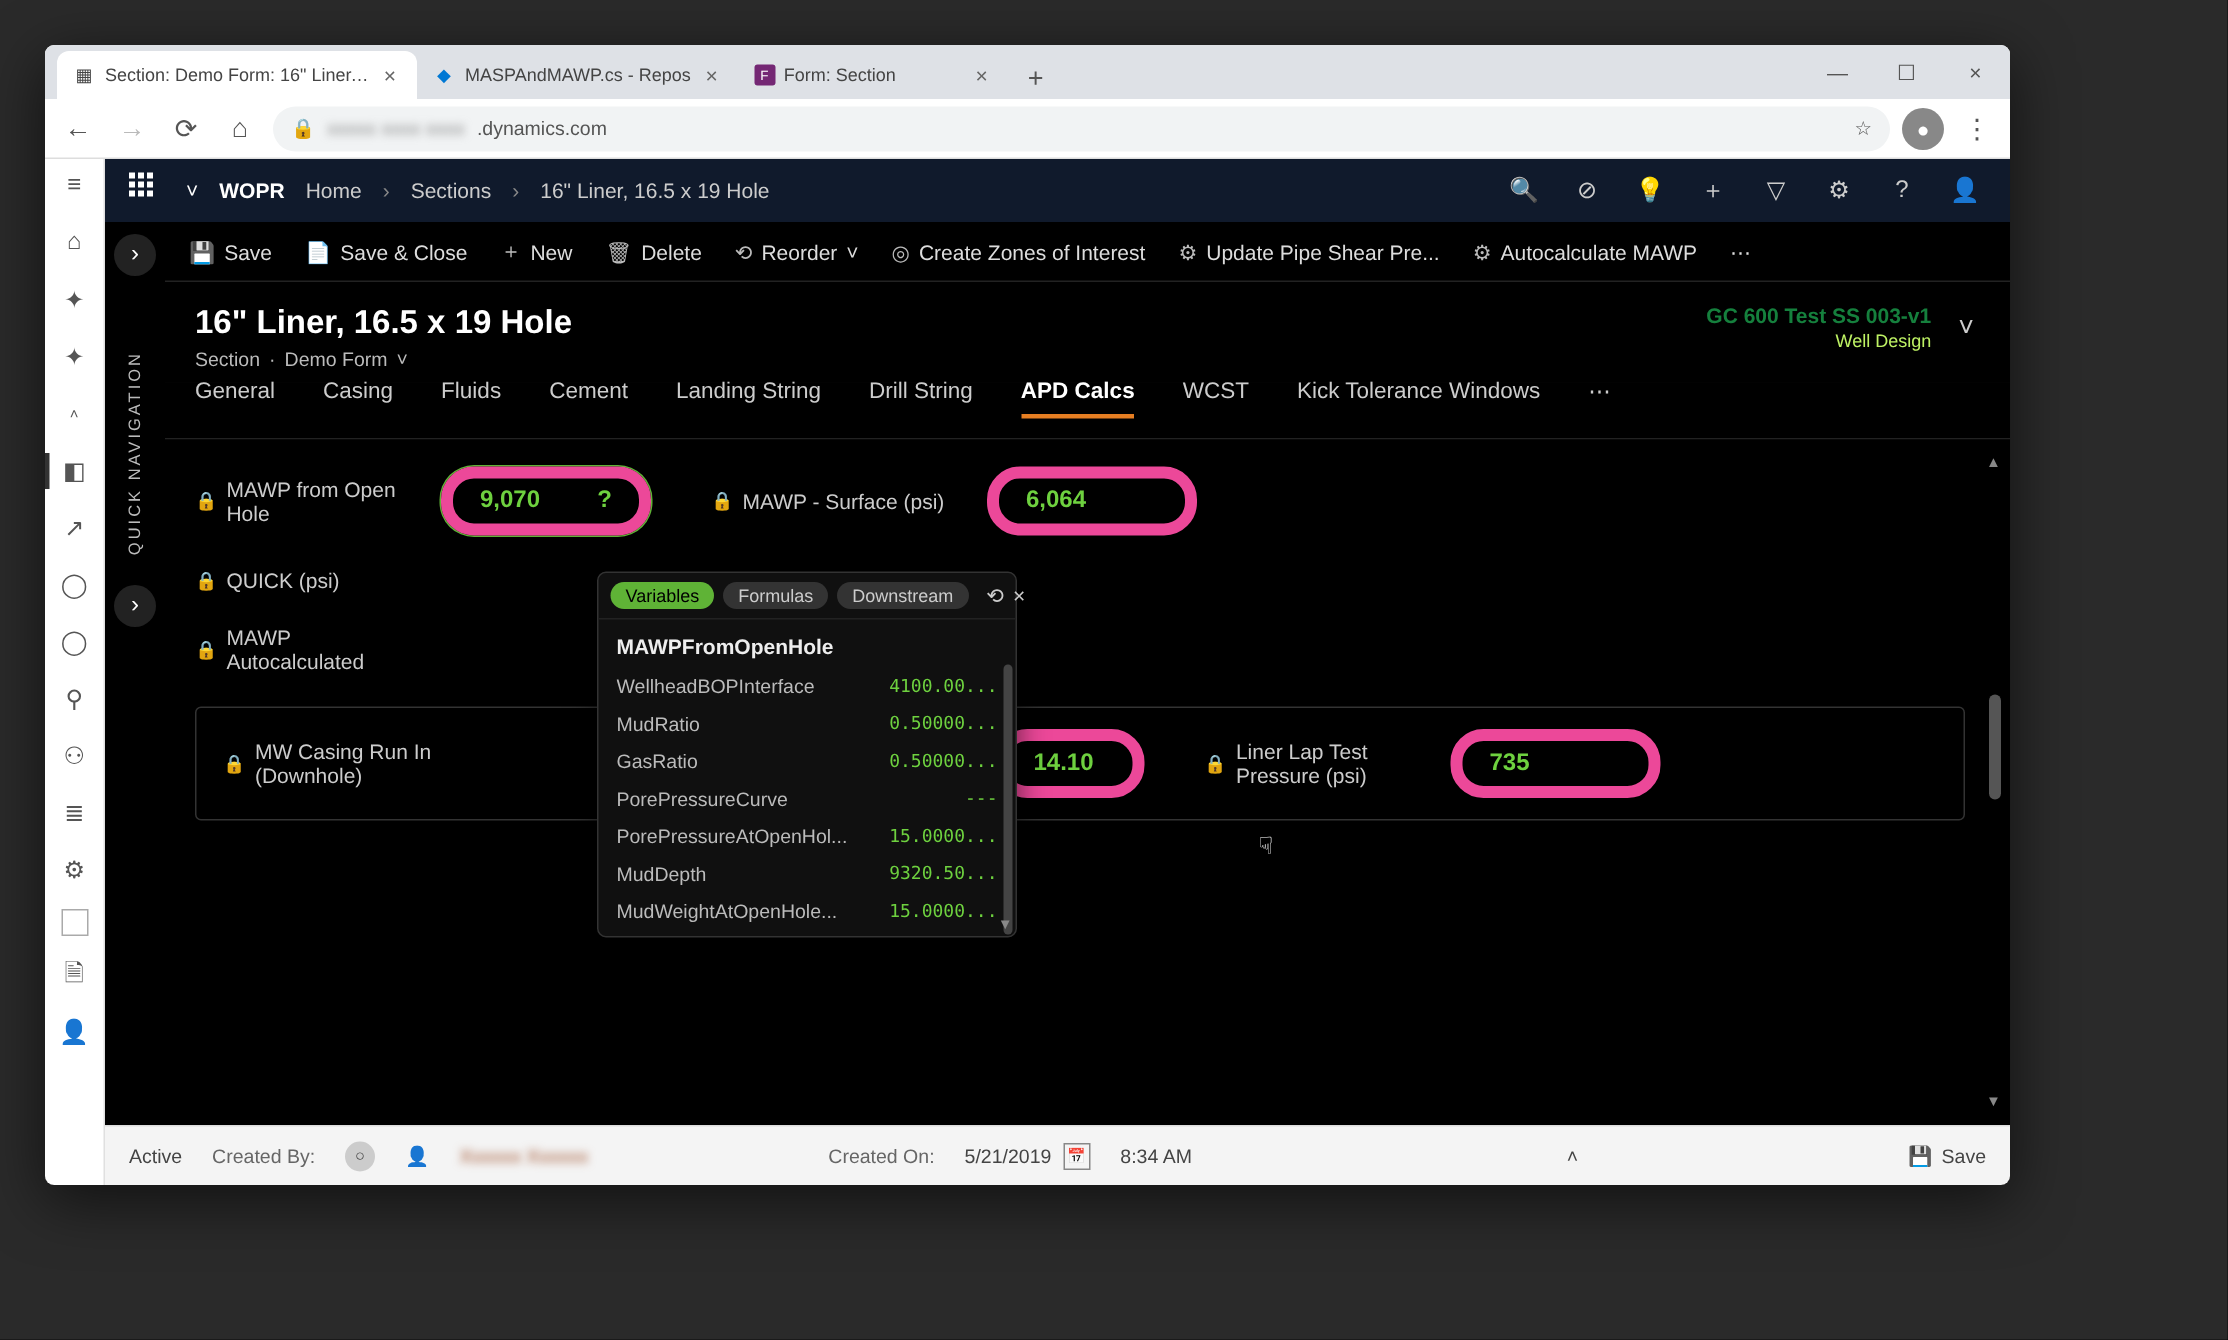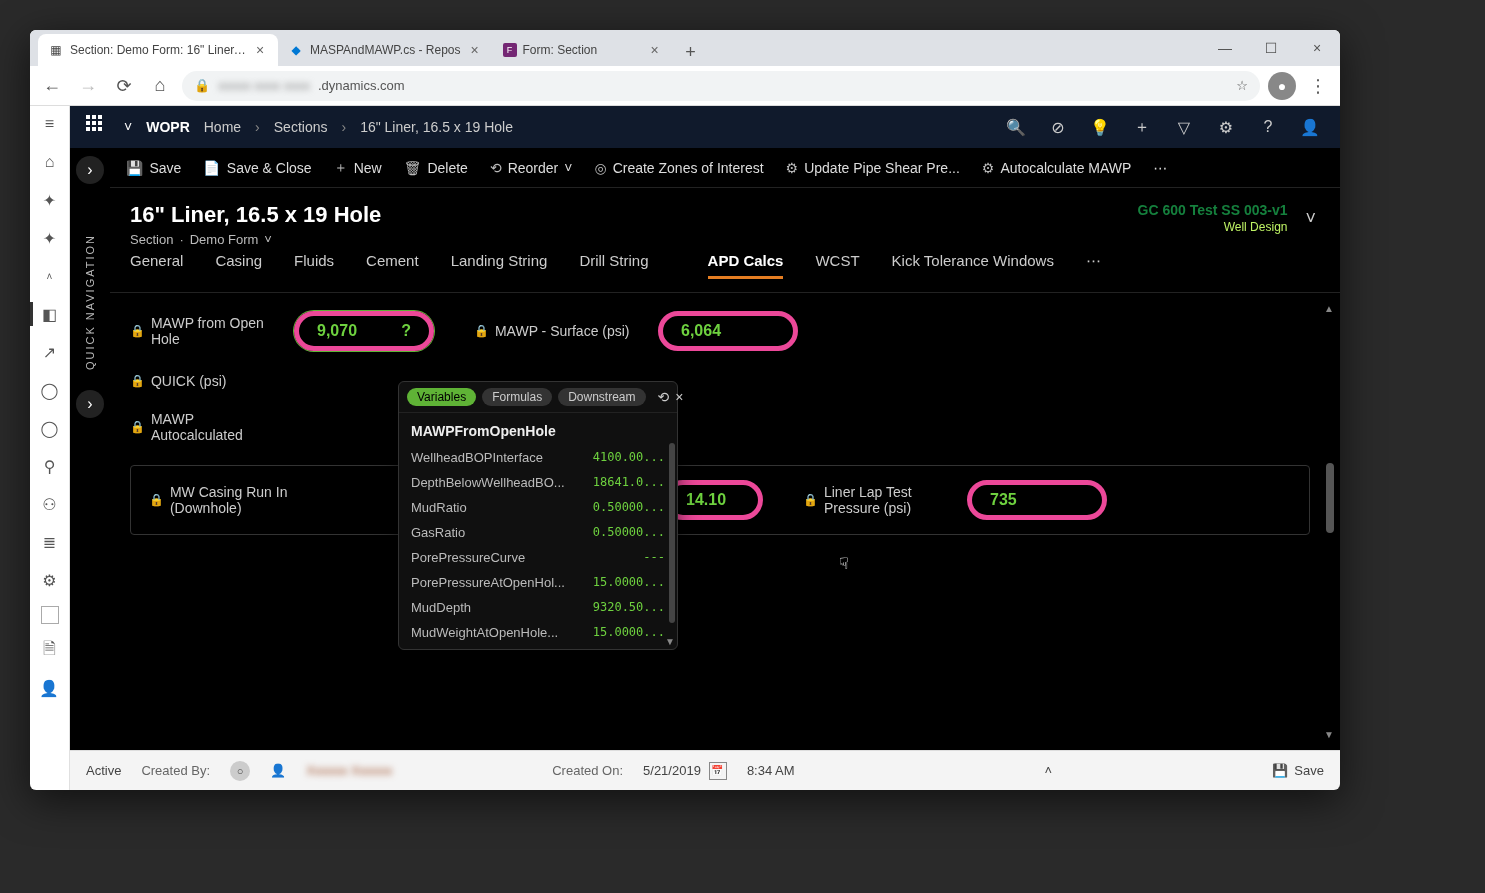--- a/index.html
+++ b/index.html
@@ -57,30 +57,30 @@
   .rh-left h1 { font-size: 22px; font-weight: 600; color: #fff; }
   .rh-sub { font-size: 13px; color: #bbb; margin-top: 4px; display: flex; align-items: center; gap: 6px; }
   .rh-right { text-align: right; }
   .rh-right-title { color: #15803d; font-size: 14px; font-weight: 600; }
   .rh-right-sub { color: #bef264; font-size: 12px; margin-top: 2px; }
   .rh-chevron { margin-left: 18px; font-size: 18px; color: #ccc; cursor: pointer; }
 
   
   .tabs-row { display: flex; gap: 32px; padding: 0 24px 16px 60px; border-bottom: 1px solid #222; background: #000; height: 38px; align-items: center; }
   .tab-item { padding-bottom: 10px; font-size: 15px; color: #ccc; cursor: pointer; position: relative; }
-  .tab-item.active { color: #fff; font-weight: 600; margin-left: 27px; }
+  .tab-item.active { color: #fff; font-weight: 600; }
   .tab-item.active::after { content: ""; position: absolute; bottom: 0; left: 0; right: 0; height: 3px; background: #e67e22; }
 
   
   .content-area { flex: 1; overflow: hidden; padding: 18px 30px 10px 60px; background: #000; position: relative; }
   .field-row { display: flex; gap: 40px; margin-bottom: 22px; align-items: center; flex-wrap: wrap; }
   .field-block { display: flex; align-items: center; gap: 14px; }
   .field-label { display: flex; align-items: center; gap: 6px; font-size: 14px; color: #ccc; width: 150px; }
   .lock-icon { font-size: 12px; color: #999; }
-  .pill { border: 5px solid #ec4899; border-radius: 22px; padding: 6px 18px; font-size: 16px; font-weight: 600; color: #6ed13f; min-width: 140px; display: flex; align-items: center; justify-content: space-between; }
+  .pill { border: 8px solid #ec4899; border-radius: 22px; padding: 6px 18px; font-size: 16px; font-weight: 600; color: #6ed13f; min-width: 140px; display: flex; align-items: center; justify-content: space-between; }
   .pill.narrow { min-width: 100px; }
   .pill.focused { box-shadow: 0 0 0 1px #5fb336; }
   .pill .q { color: #6ed13f; font-weight: 700; cursor: pointer; }
 
   .section-panel { border: 1px solid #333; border-radius: 4px; margin-top: 20px; padding: 14px 18px; }
   .section-title { font-size: 15px; color: #ddd; margin-bottom: 12px; }
 
   
   .popover { position: absolute; top: 88px; left: 328px; width: 280px; background: #101010; border: 1px solid #333; border-radius: 6px; z-index: 20; box-shadow: 0 6px 20px rgba(0,0,0,.6); }
   .pop-head { display: flex; align-items: center; padding: 6px 8px; gap: 6px; border-bottom: 1px solid #222; }
@@ -363,24 +363,20 @@
             <div class="pop-close">⟲</div>
             <div class="pop-close">×</div>
           </div>
           <div class="pop-body">
             <div class="pop-title">MAWPFromOpenHole</div>
             <div class="pop-row">
                 <span class="pop-name">WellheadBOPInterface</span>
                 <span class="pop-val">4100.00...</span>
               </div>
             <div class="pop-row">
-                <span class="pop-name">DepthBelowWellheadBO...</span>
-                <span class="pop-val">18641.0...</span>
-              </div>
-            <div class="pop-row">
                 <span class="pop-name">MudRatio</span>
                 <span class="pop-val">0.50000...</span>
               </div>
             <div class="pop-row">
                 <span class="pop-name">GasRatio</span>
                 <span class="pop-val">0.50000...</span>
               </div>
             <div class="pop-row">
                 <span class="pop-name">PorePressureCurve</span>
                 <span class="pop-val">---</span>

